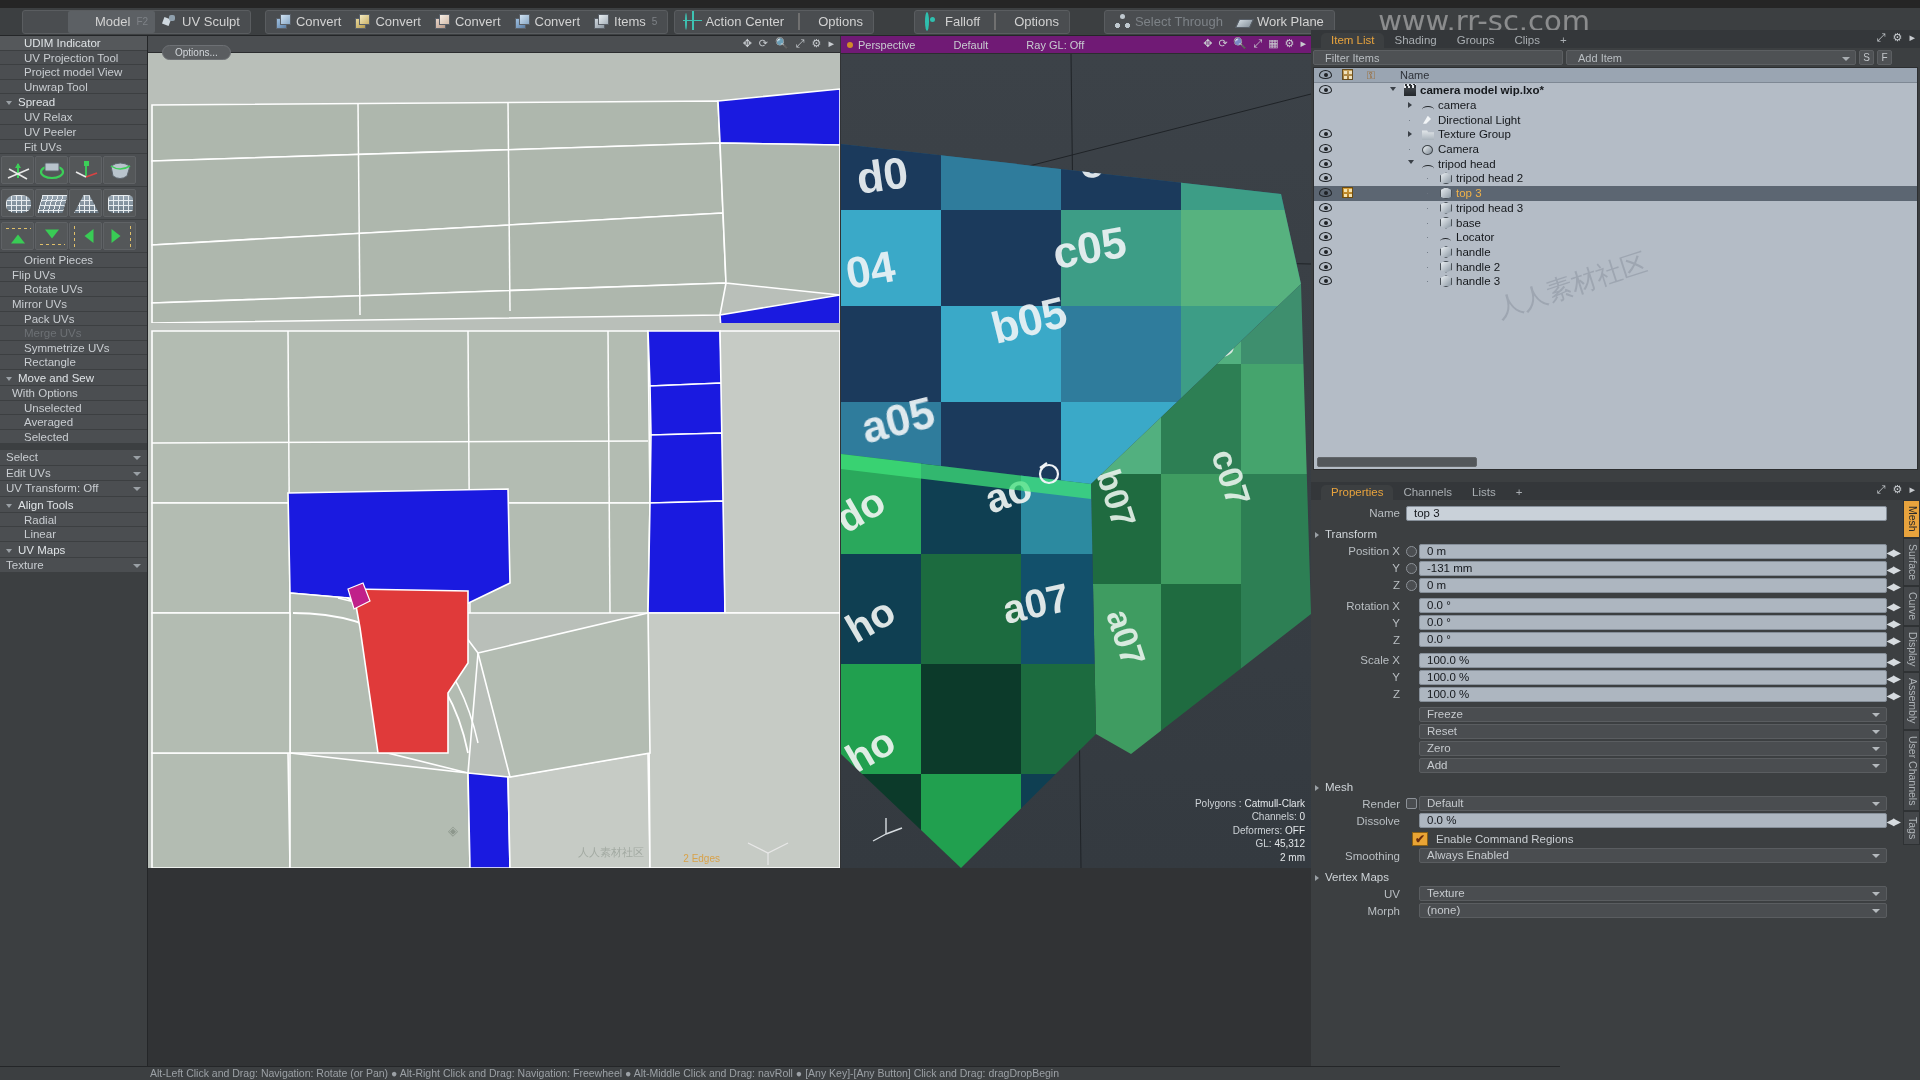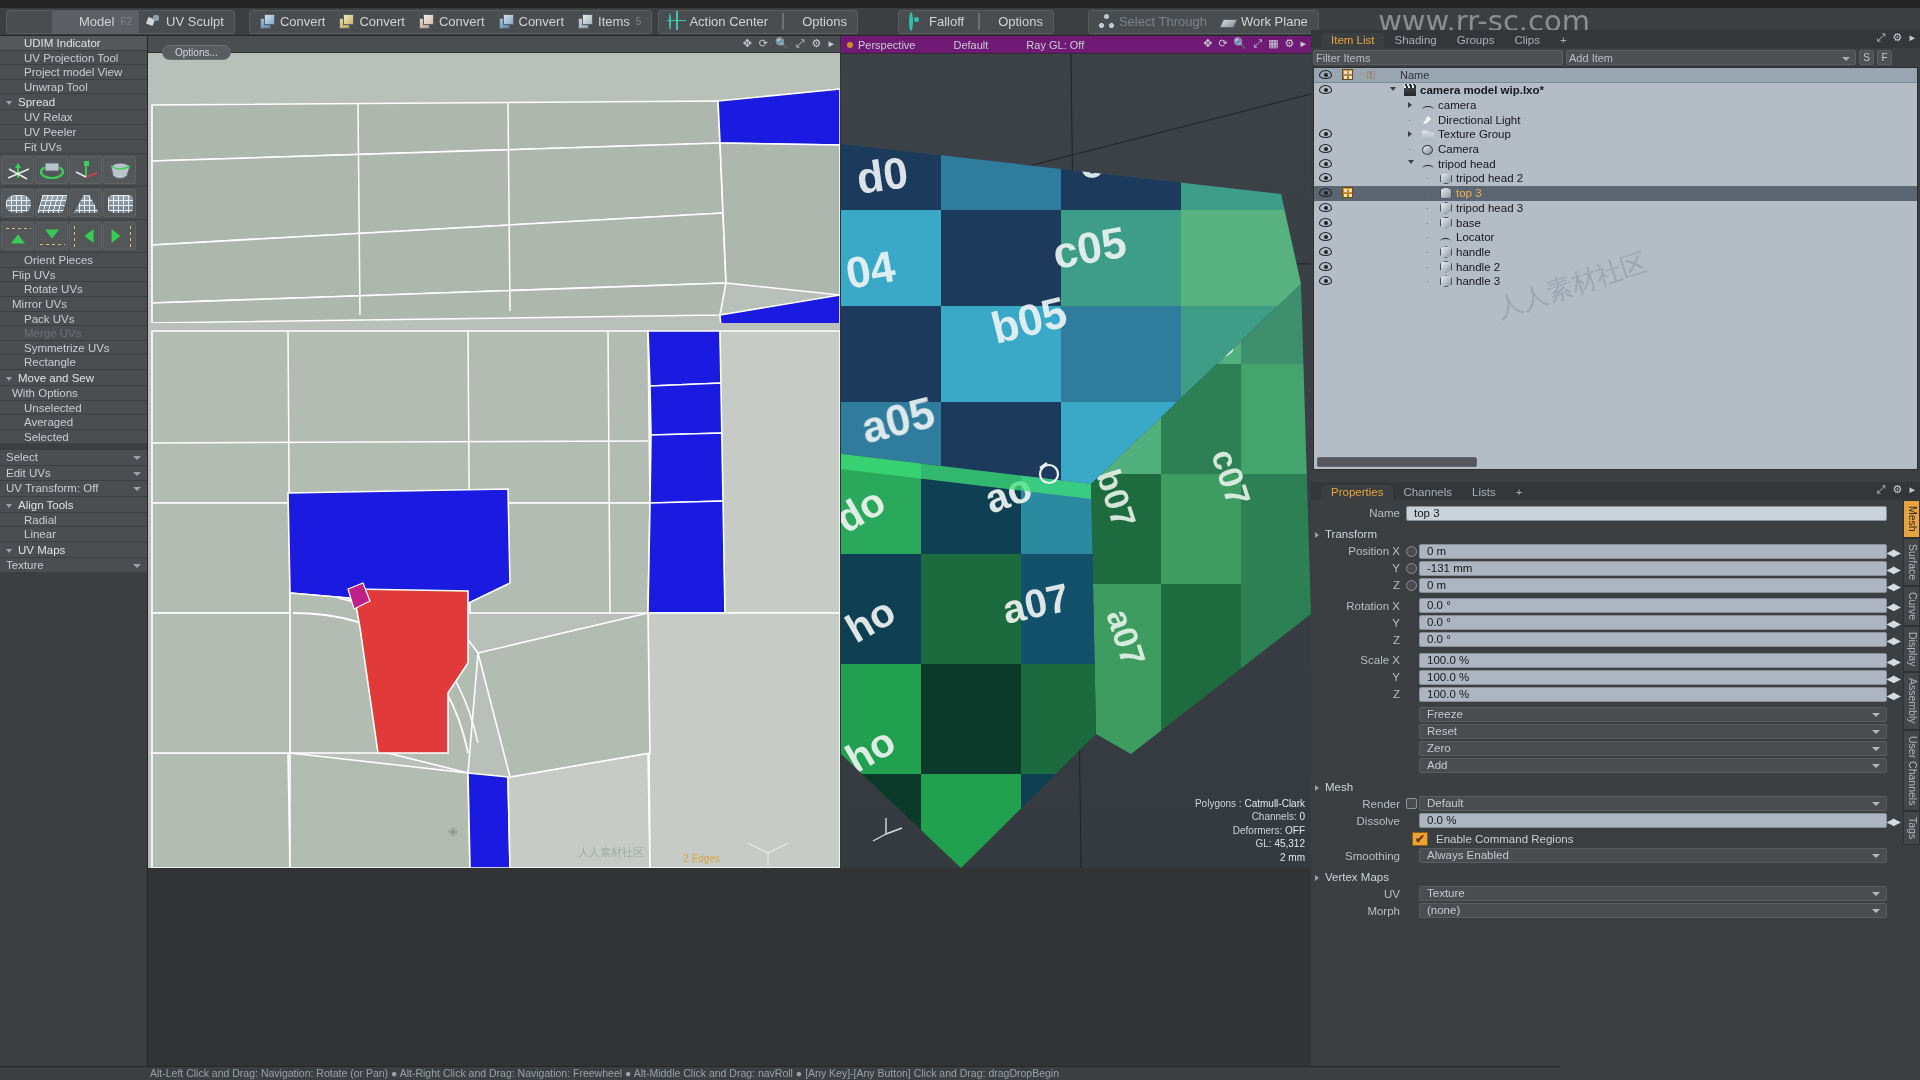--- a/index.html
+++ b/index.html
@@ -179,21 +179,21 @@
     border-top-left-radius:5px; border-top-right-radius:5px;
   }
   .rp-tab.active { background:#3c3f41; color:#e8a33d; }
   .rp-tabright { position:absolute; right:5px; top:2px; display:flex; gap:7px; align-items:center;}
 
   .rp-filterrow {
     position:absolute; top:19px; left:2px; width:605px; height:17px; display:flex; gap:3px; align-items:center;
   }
   .fld {
     height:15px; background:#4e5154; border:1px solid #5c5f62; border-radius:2px;
-    font-size:11px; color:#b9bec2; padding:0 2px; line-height:14px; position:relative;
+    font-size:11px; color:#b9bec2; padding:0 11px; line-height:14px; position:relative;
   }
   .fld.drop::after{content:'';position:absolute;right:5px;top:6px;border-left:4px solid transparent;border-right:4px solid transparent;border-top:4px solid #a8adb1;}
   .sqbtn {
     width:15px;height:15px;background:#4e5154;border:1px solid #5c5f62;border-radius:2px;
     font-size:10px;color:#c2c6ca;text-align:center;line-height:14px;
   }
 
   .itemlist {
     position:absolute; top:37px; left:2px; width:605px; height:403px;
     background:#b4bcc6; border:1px solid #2c2e30; overflow:hidden;
@@ -279,21 +279,21 @@
 </style>
 </head>
 <body>
 
 <div id="app">
 
   <div class="topbar"></div>
 
   <div class="toolbar">
 
-    <div class="tgroup" style="margin-left:6px;padding-left:45px;">
+    <div class="tgroup" style="margin-left:22px;padding-left:45px;">
       <div class="titem sel">
         <span class="ticon"><span class="modelsphere"></span></span>
         <span>Model</span>
         <span class="mini-key">F2</span>
       </div>
       <div class="titem">
         <span class="ticon"><span class="uvbrush"></span></span>
         <span>UV Sculpt</span>
       </div>
     </div>

